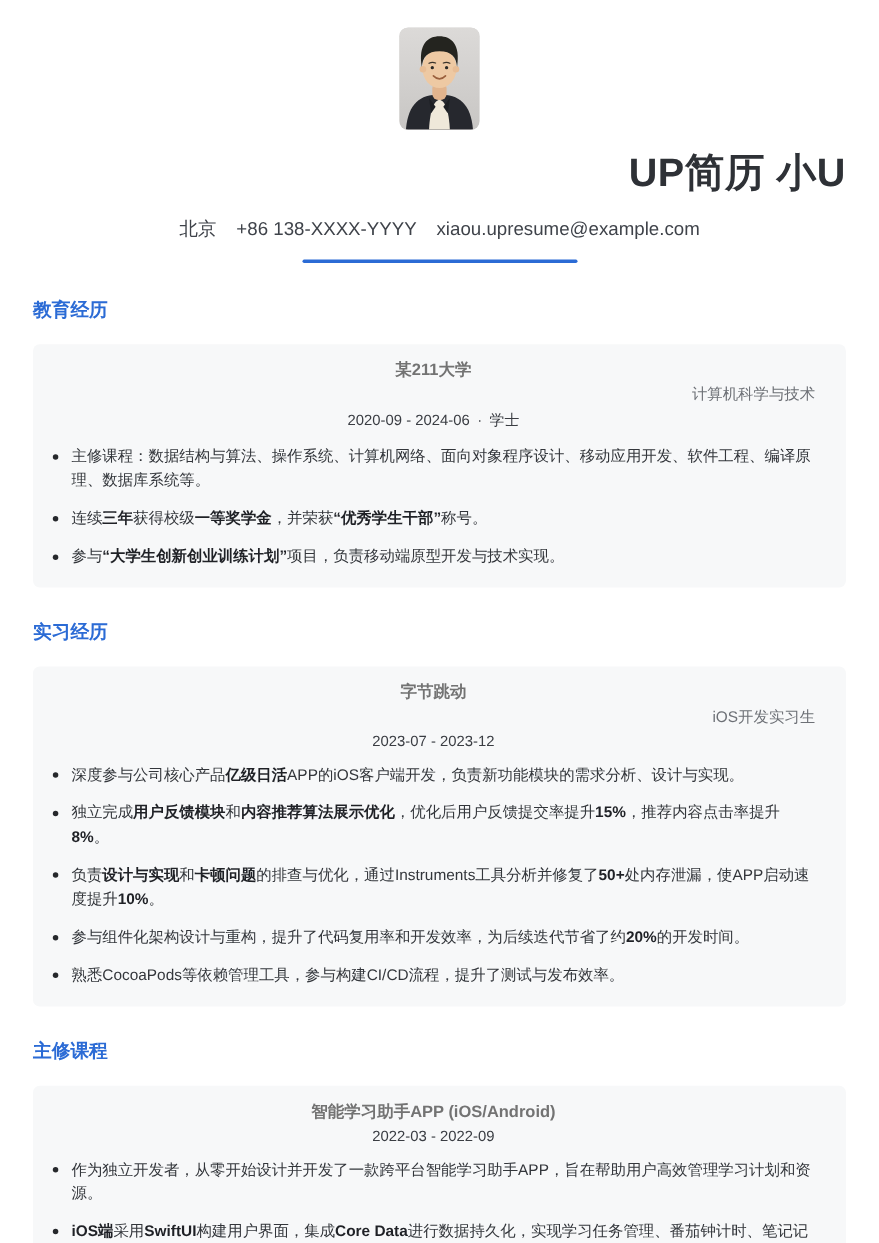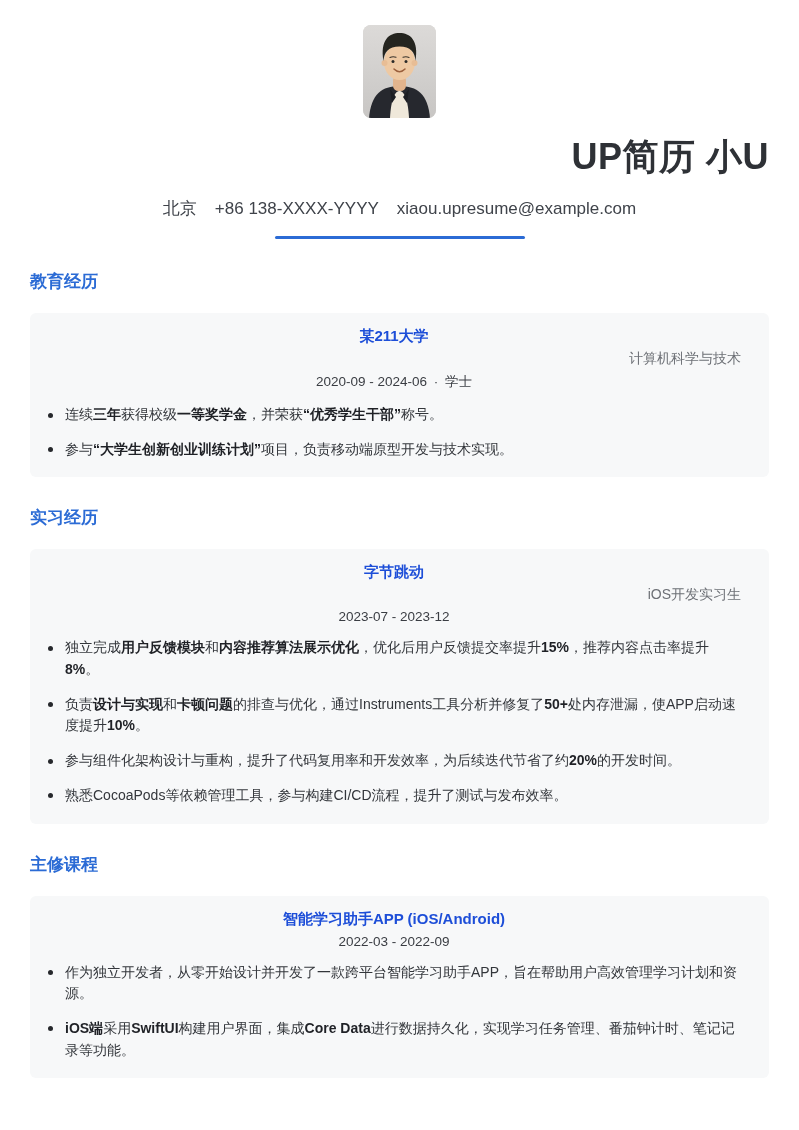--- a/index.html
+++ b/index.html
@@ -58,21 +58,21 @@
   }
   .card {
     background: #f7f8f9;
     border-radius: 6px;
     padding: 14px 28px 4px 17px;
   }
   .entry-heading {
     text-align: center;
     font-size: 15px;
     font-weight: 700;
-    color: #1d4ed8;
+    color: #737373;
   }
   .entry-subheading {
     text-align: right;
     font-size: 14px;
     color: #6d7076;
     margin-top: 4px;
   }
   .entry-meta {
     text-align: center;
     font-size: 13.5px;
@@ -156,32 +156,34 @@
   </header>
 
   <main>
       <section class="section">
         <h2 class="section-title">教育经历</h2>
         <div class="card">
           <div class="entry-heading">某211大学</div>
           <div class="entry-subheading">计算机科学与技术</div>
           <div class="entry-meta">2020-09 - 2024-06 · 学士</div>
           <ul class="bullets">
+            <li><span>主修课程：数据结构与算法、操作系统、计算机网络、面向对象程序设计、移动应用开发、软件工程、编译原理、数据库系统等。</span></li>
             <li><span>连续</span><b>三年</b><span>获得校级</span><b>一等奖学金</b><span>，并荣获</span><b>“优秀学生干部”</b><span>称号。</span></li>
             <li><span>参与</span><b>“大学生创新创业训练计划”</b><span>项目，负责移动端原型开发与技术实现。</span></li>
           </ul>
         </div>
       </section>
       <section class="section">
         <h2 class="section-title">实习经历</h2>
         <div class="card">
           <div class="entry-heading">字节跳动</div>
           <div class="entry-subheading">iOS开发实习生</div>
           <div class="entry-meta">2023-07 - 2023-12</div>
           <ul class="bullets">
+            <li><span>深度参与公司核心产品</span><b>亿级日活</b><span>APP的iOS客户端开发，负责新功能模块的需求分析、设计与实现。</span></li>
             <li><span>独立完成</span><b>用户反馈模块</b><span>和</span><b>内容推荐算法展示优化</b><span>，优化后用户反馈提交率提升</span><b>15%</b><span>，推荐内容点击率提升</span><b>8%</b><span>。</span></li>
             <li><span>负责</span><b>设计与实现</b><span>和</span><b>卡顿问题</b><span>的排查与优化，通过Instruments工具分析并修复了</span><b>50+</b><span>处内存泄漏，使APP启动速度提升</span><b>10%</b><span>。</span></li>
             <li><span>参与组件化架构设计与重构，提升了代码复用率和开发效率，为后续迭代节省了约</span><b>20%</b><span>的开发时间。</span></li>
             <li><span>熟悉CocoaPods等依赖管理工具，参与构建CI/CD流程，提升了测试与发布效率。</span></li>
           </ul>
         </div>
       </section>
       <section class="section">
         <h2 class="section-title">主修课程</h2>
         <div class="card">

